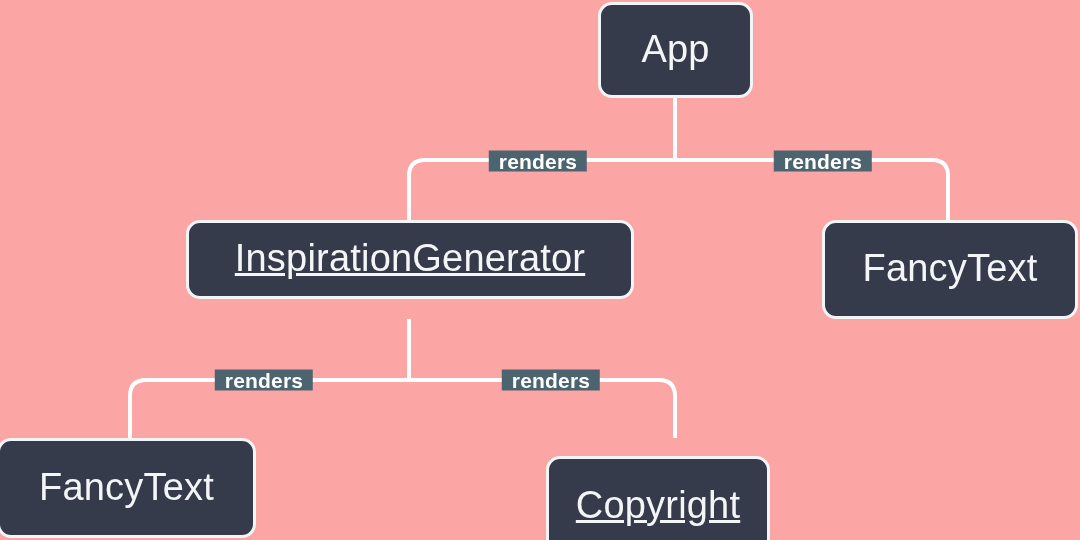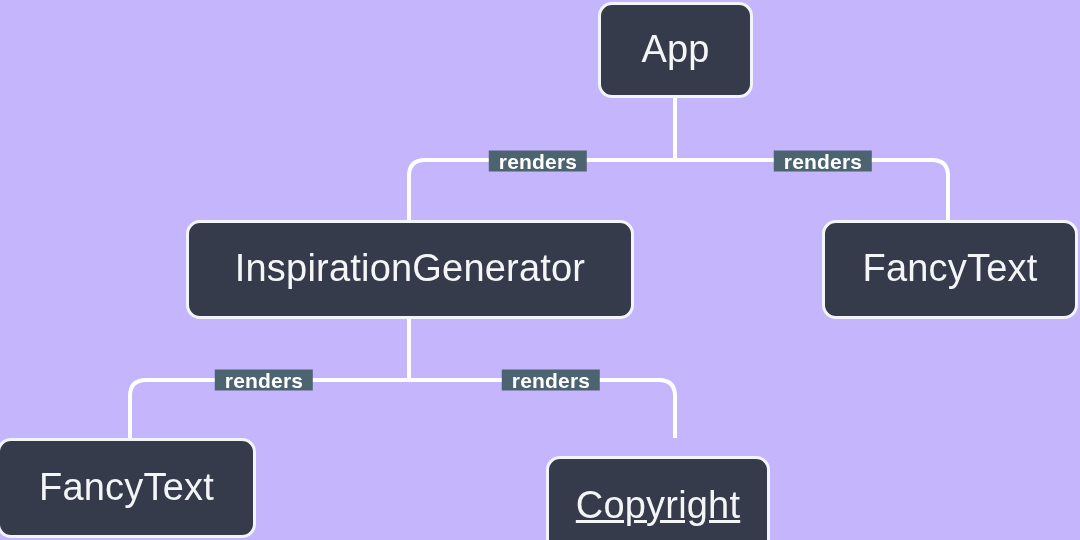--- a/index.html
+++ b/index.html
@@ -4,21 +4,21 @@
 <style>
   html, body {
     margin: 0;
     padding: 0;
     background: #4c6470;
   }
   #diagram-root {
     position: relative;
     width: 1080px;
     height: 540px;
-    background: #c4b5fd;
+    background: #fca5a5;
     overflow: hidden;
     font-family: "Liberation Sans", sans-serif;
   }
   svg.edge-layer {
     position: absolute;
     left: 0;
     top: 0;
     width: 1080px;
     height: 540px;
     display: block;
@@ -82,21 +82,21 @@
 
     <path class="edge-path" d="M 409 380 L 146 380 Q 130 380 130 396 L 130 438"></path>
 
     <path class="edge-path" d="M 409 380 L 659 380 Q 675 380 675 396 L 675 438"></path>
   </svg>
 
   <div class="node" style="left:598px; top:2px; width:155px; height:96px;">
     <span class="node-label">App</span>
   </div>
 
-  <div class="node" style="left:186px; top:220px; width:448px; height:99px;">
+  <div class="node" style="left:186px; top:220px; width:448px; height:79px;text-decoration:underline;">
     <span class="node-label">InspirationGenerator</span>
   </div>
 
   <div class="node" style="left:822px; top:220px; width:256px; height:99px;">
     <span class="node-label">FancyText</span>
   </div>
 
   <div class="node" style="left:-3px; top:438px; width:259px; height:100px;">
     <span class="node-label">FancyText</span>
   </div>

